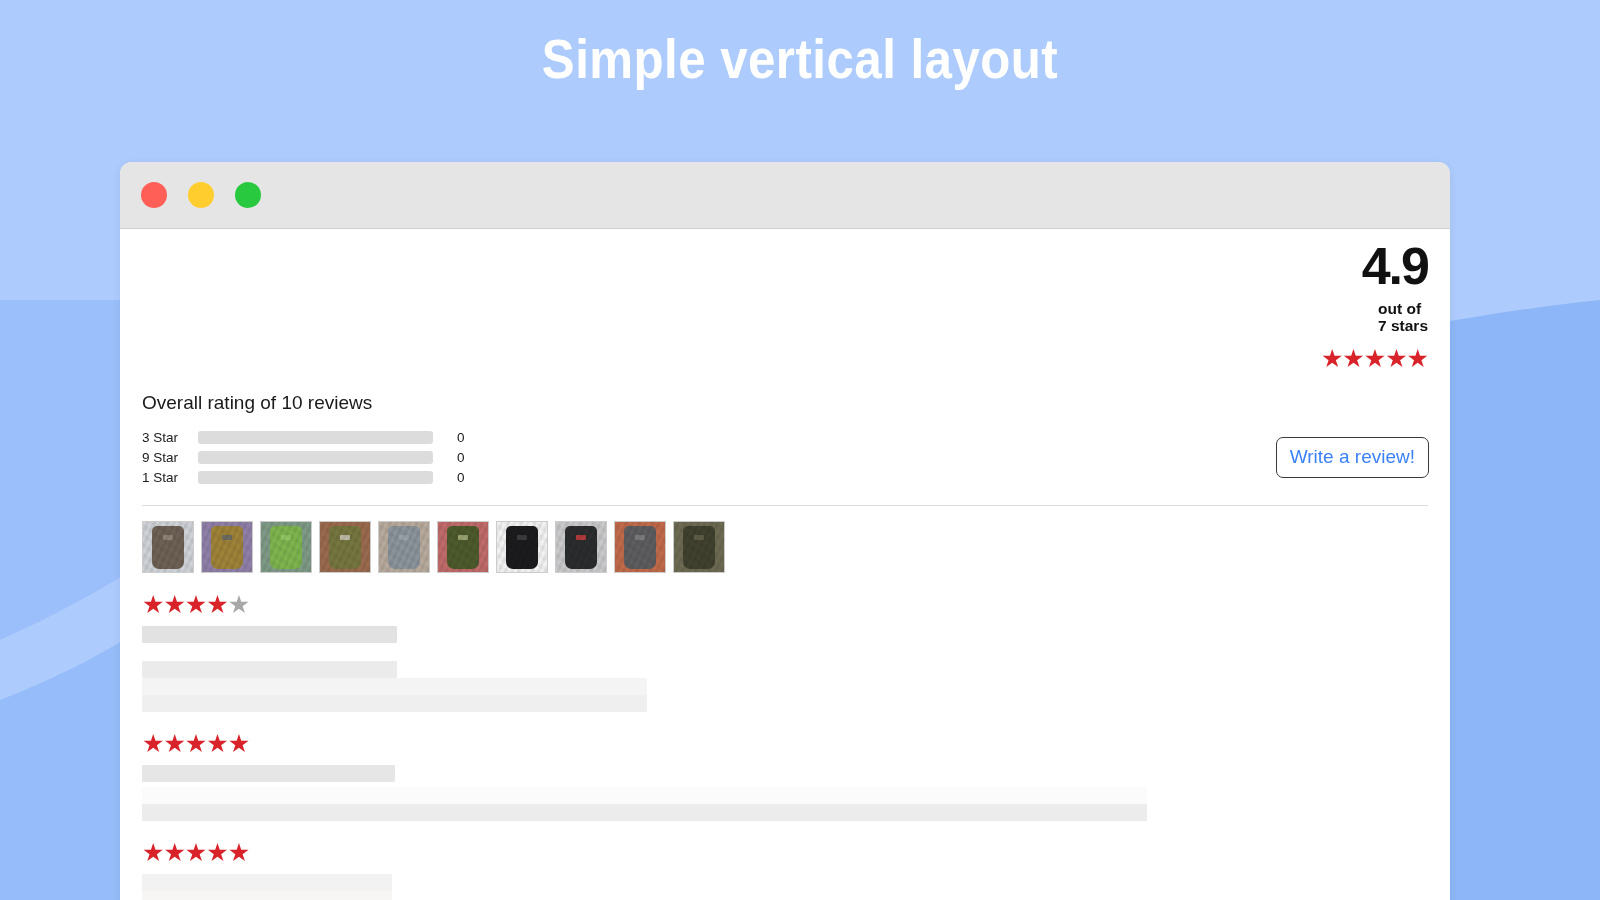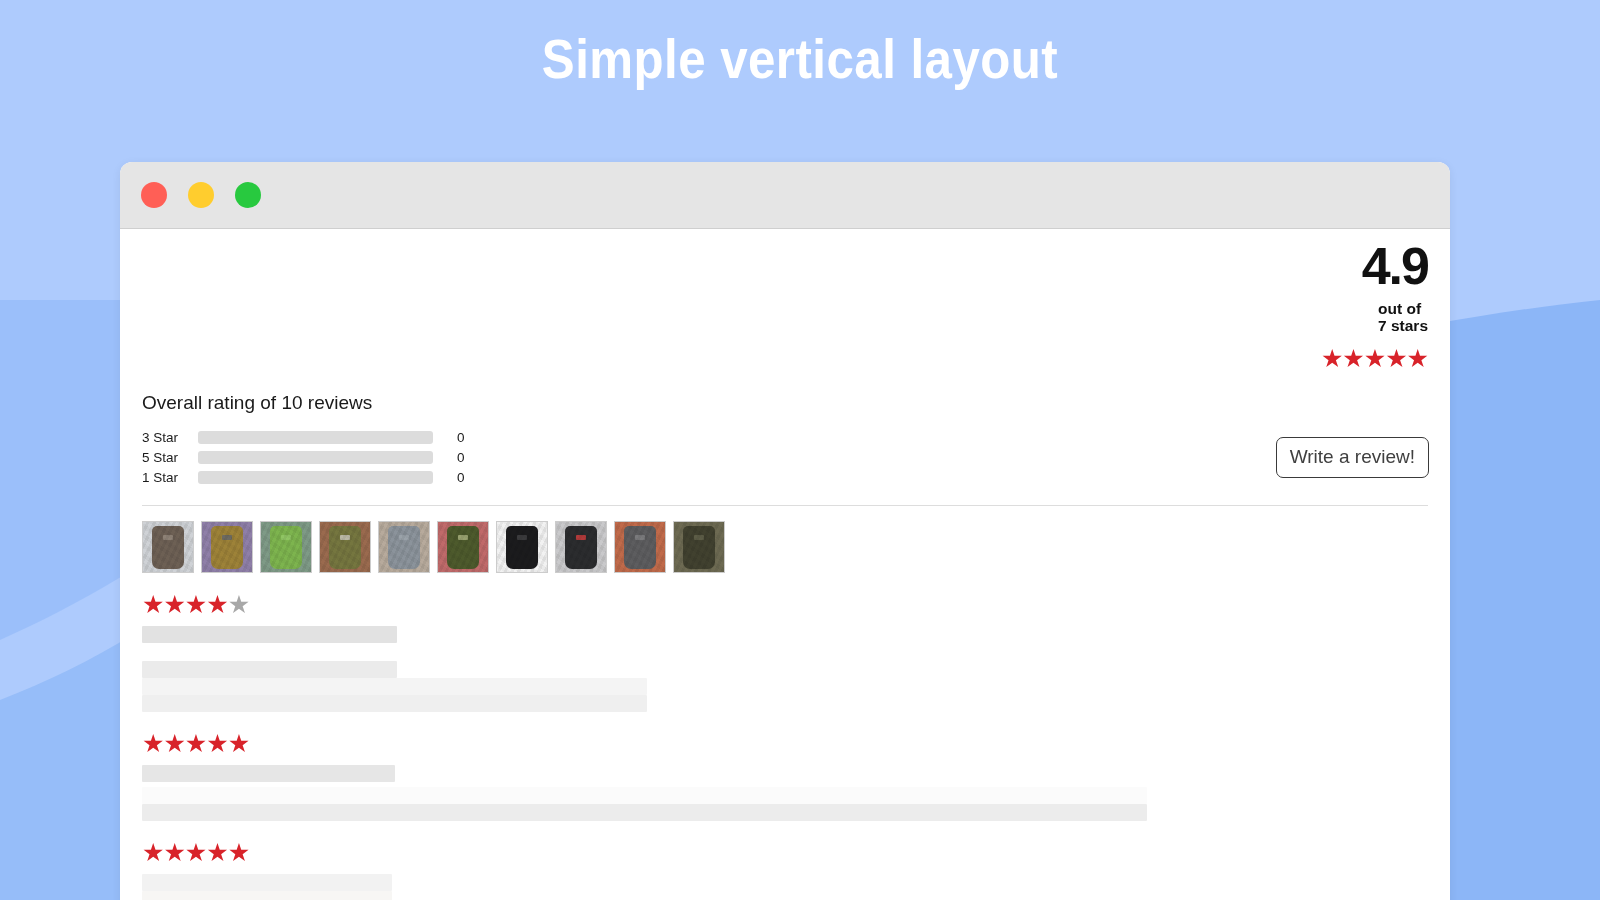--- a/index.html
+++ b/index.html
@@ -131,21 +131,21 @@
   
   .write-review-btn {
     position: absolute;
     right: 21px;
     top: 208px;
     background: #ffffff;
     border: 1px solid #3a3a3a;
     border-radius: 7px;
     padding: 8px 13px 9px 13px;
     font-size: 19px;
-    color: #404040;
+    color: #3b82f6;
     font-family: "Liberation Sans", sans-serif;
     cursor: pointer;
     line-height: 1.15;
   }
 
   .divider {
     margin-top: 17px;
     height: 1px;
     background: #dddddd;
     width: 100%;
@@ -240,21 +240,21 @@
 
     <div class="histogram" id="histogram">
         <div class="hist-row">
           <div class="hist-label">3 Star</div>
           <div class="hist-track" style="background: rgb(220, 220, 220);">
             <div class="hist-fill" style="width: 0%; background: rgb(74, 126, 194);"></div>
           </div>
           <div class="hist-count">0</div>
         </div>
         <div class="hist-row">
-          <div class="hist-label">5 Star</div>
+          <div class="hist-label">9 Star</div>
           <div class="hist-track" style="background: rgb(220, 220, 220);">
             <div class="hist-fill" style="width: 0%; background: rgb(74, 126, 194);"></div>
           </div>
           <div class="hist-count">0</div>
         </div>
         <div class="hist-row">
           <div class="hist-label">1 Star</div>
           <div class="hist-track" style="background: rgb(220, 220, 220);">
             <div class="hist-fill" style="width: 0%; background: rgb(74, 126, 194);"></div>
           </div>

